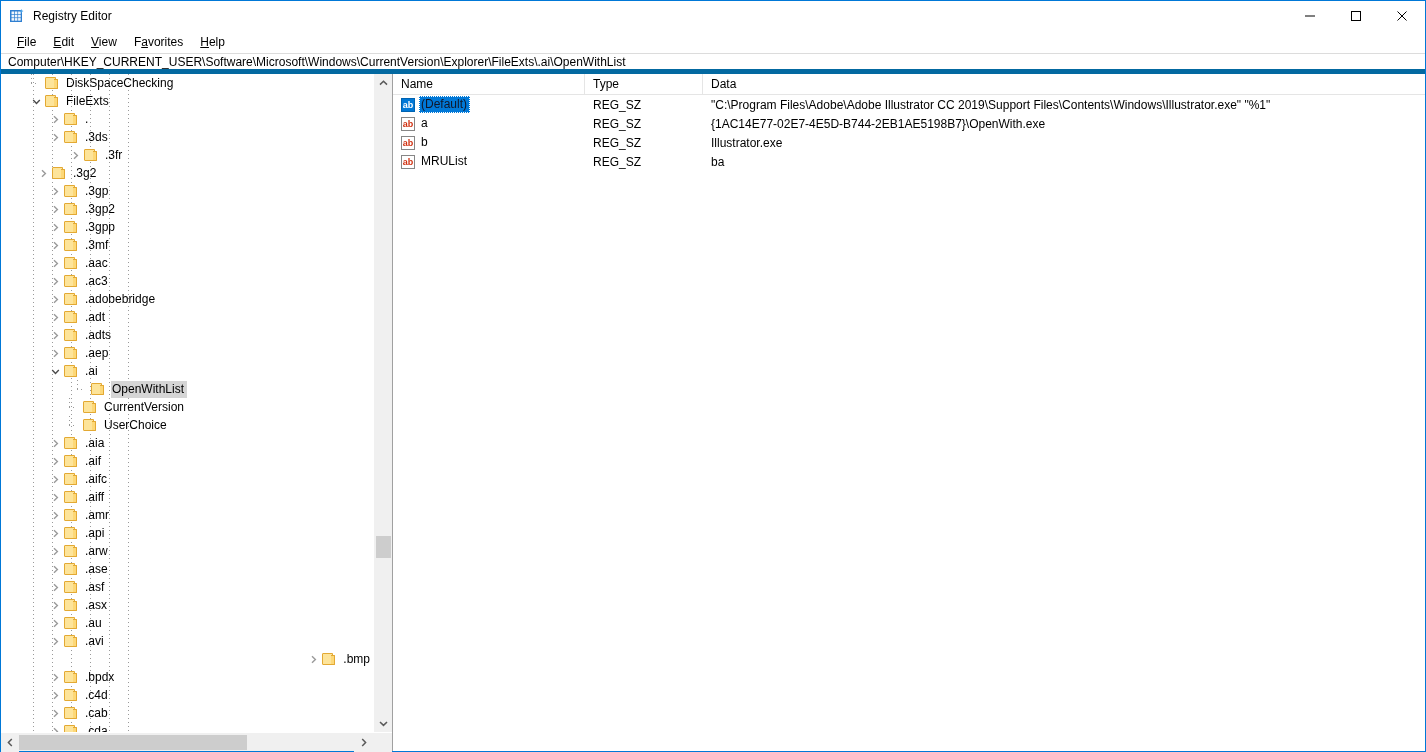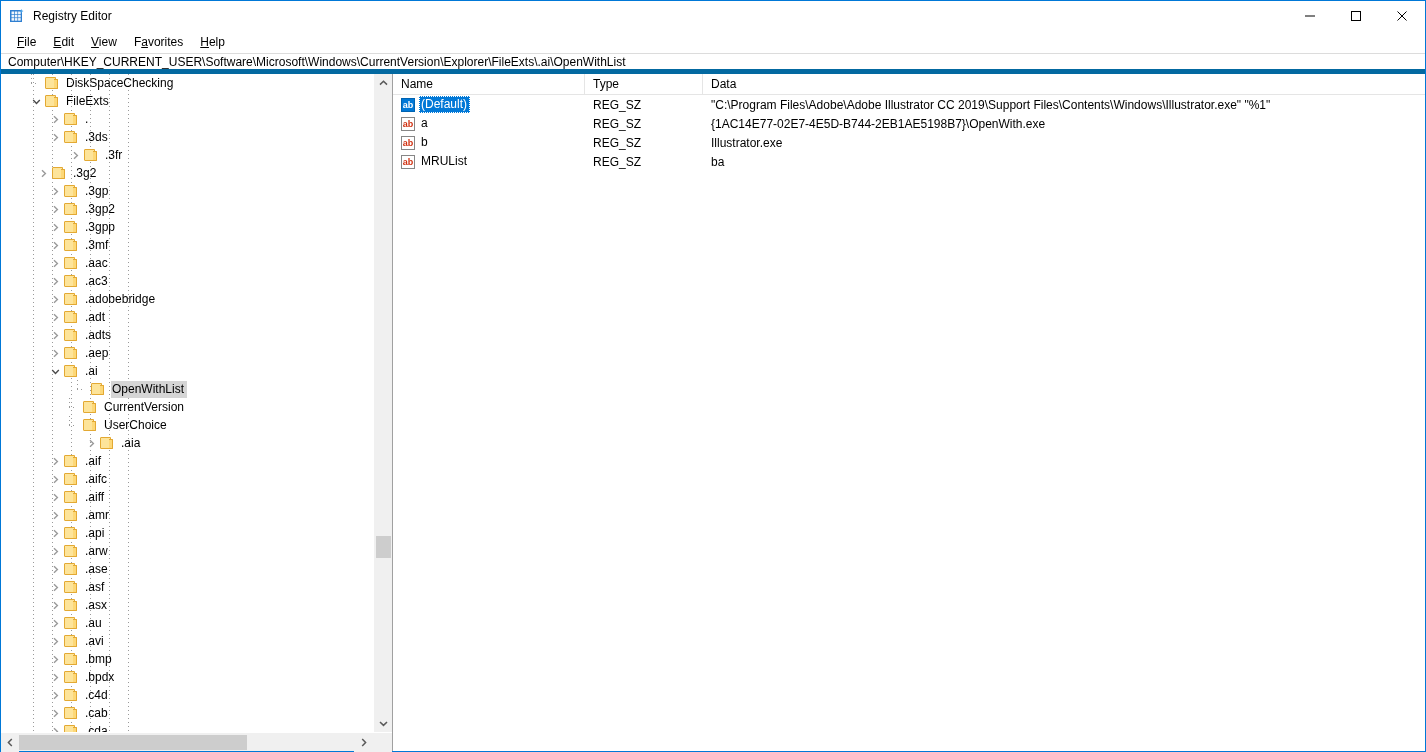--- a/index.html
+++ b/index.html
@@ -283,21 +283,21 @@
     line-height: 12px;
     text-align: center;
     font-family: "Liberation Sans", sans-serif;
   }
   .name-text {
     padding: 1px 3px 1px 2px;
     line-height: 15px;
   }
   .lrow.selected .name-text {
     background: #0078d7;
-    color: #ffffff;
+    color: #0f172a;
     outline: 1px dotted #ffffff;
     outline-offset: -1px;
   }
   .lrow.selected .sz-icon .pg {
     background: #0078d7;
     border-color: #0063b1;
   }
   .lrow.selected .sz-icon .ab { color: #ffffff; }
 </style>
 </head>
@@ -586,21 +586,21 @@
                 <span class="tlabel">CurrentVersion</span>
               </div>
               <div class="trow" style="padding-left: 51px;">
                 <span class="tdotelbow last"></span>
                 <span class="folder">
                   <span class="fmain"></span>
                   <span class="ftab"></span>
                 </span>
                 <span class="tlabel">UserChoice</span>
               </div>
-              <div class="trow" style="padding-left: 32px; margin-left: 36px;">
+              <div class="trow" style="padding-left: 32px;">
                 <span class="twist">
                   <svg width="9" height="9" viewBox="0 0 9 9">
                     <path d="M3 1.2 L6.4 4.5 L3 7.8" fill="none" stroke="#9a9a9a" stroke-width="1.4"></path>
                   </svg>
                 </span>
                 <span class="folder">
                   <span class="fmain"></span>
                   <span class="ftab"></span>
                 </span>
                 <span class="tlabel">.aia</span>
@@ -730,21 +730,21 @@
                   <svg width="9" height="9" viewBox="0 0 9 9">
                     <path d="M3 1.2 L6.4 4.5 L3 7.8" fill="none" stroke="#9a9a9a" stroke-width="1.4"></path>
                   </svg>
                 </span>
                 <span class="folder">
                   <span class="fmain"></span>
                   <span class="ftab"></span>
                 </span>
                 <span class="tlabel">.avi</span>
               </div>
-              <div class="trow" style="padding-left: 32px;">
+              <div class="trow" style="padding-left: 32px; justify-content: flex-end;">
                 <span class="twist">
                   <svg width="9" height="9" viewBox="0 0 9 9">
                     <path d="M3 1.2 L6.4 4.5 L3 7.8" fill="none" stroke="#9a9a9a" stroke-width="1.4"></path>
                   </svg>
                 </span>
                 <span class="folder">
                   <span class="fmain"></span>
                   <span class="ftab"></span>
                 </span>
                 <span class="tlabel">.bmp</span>

